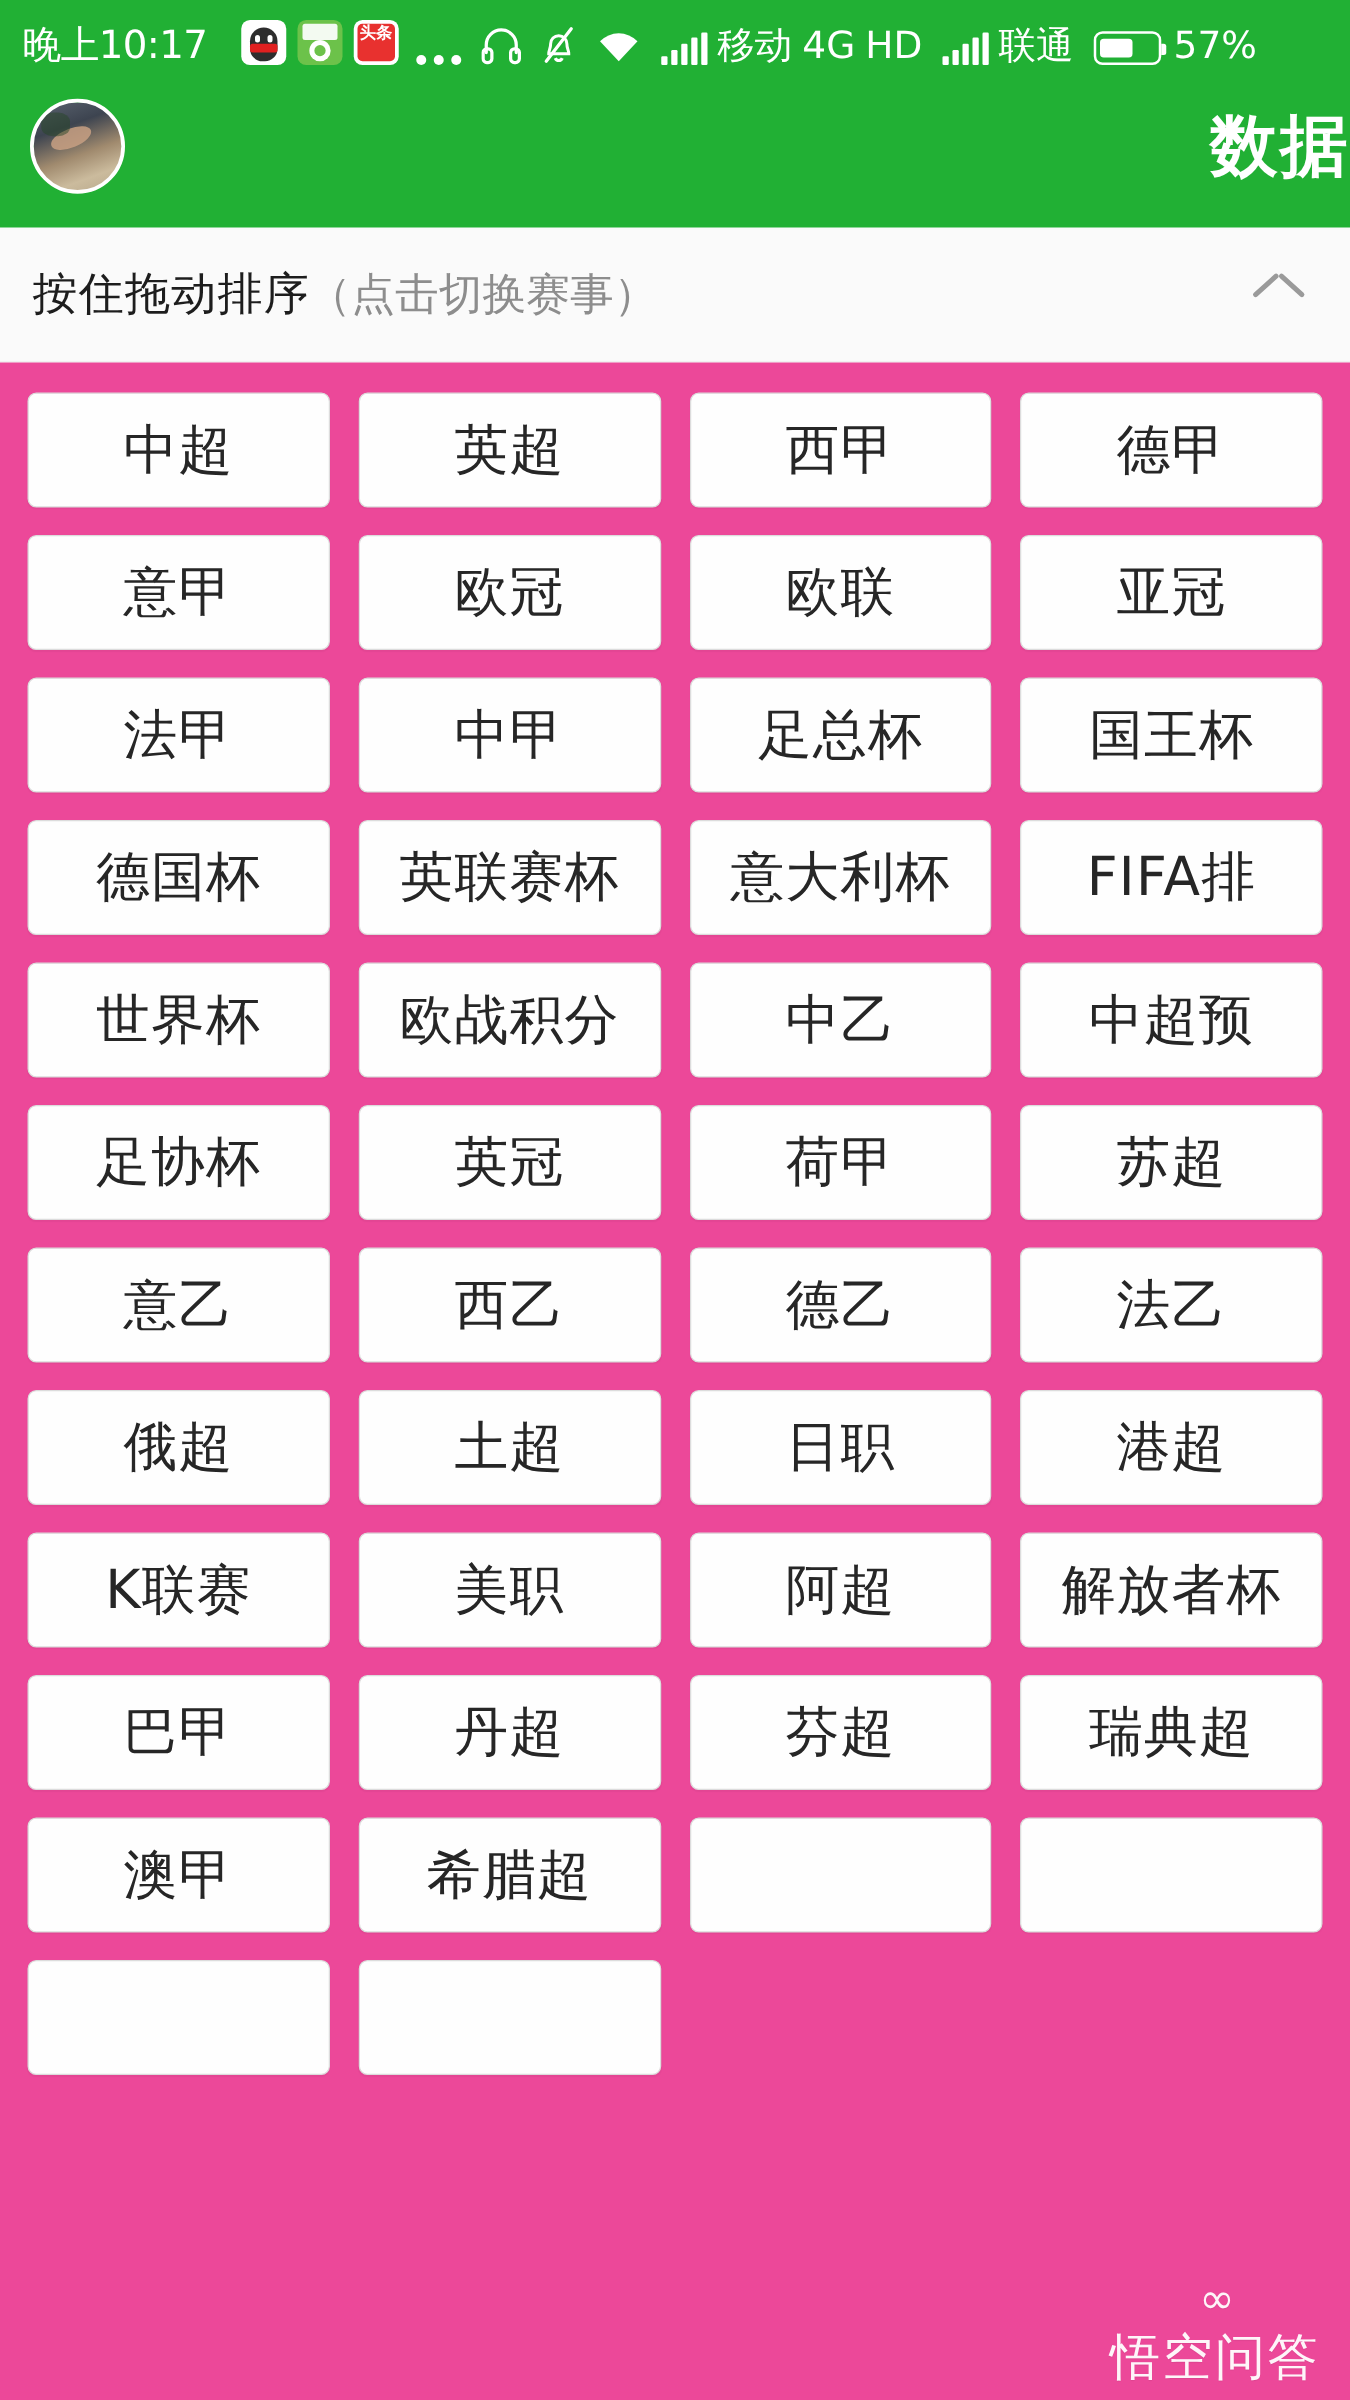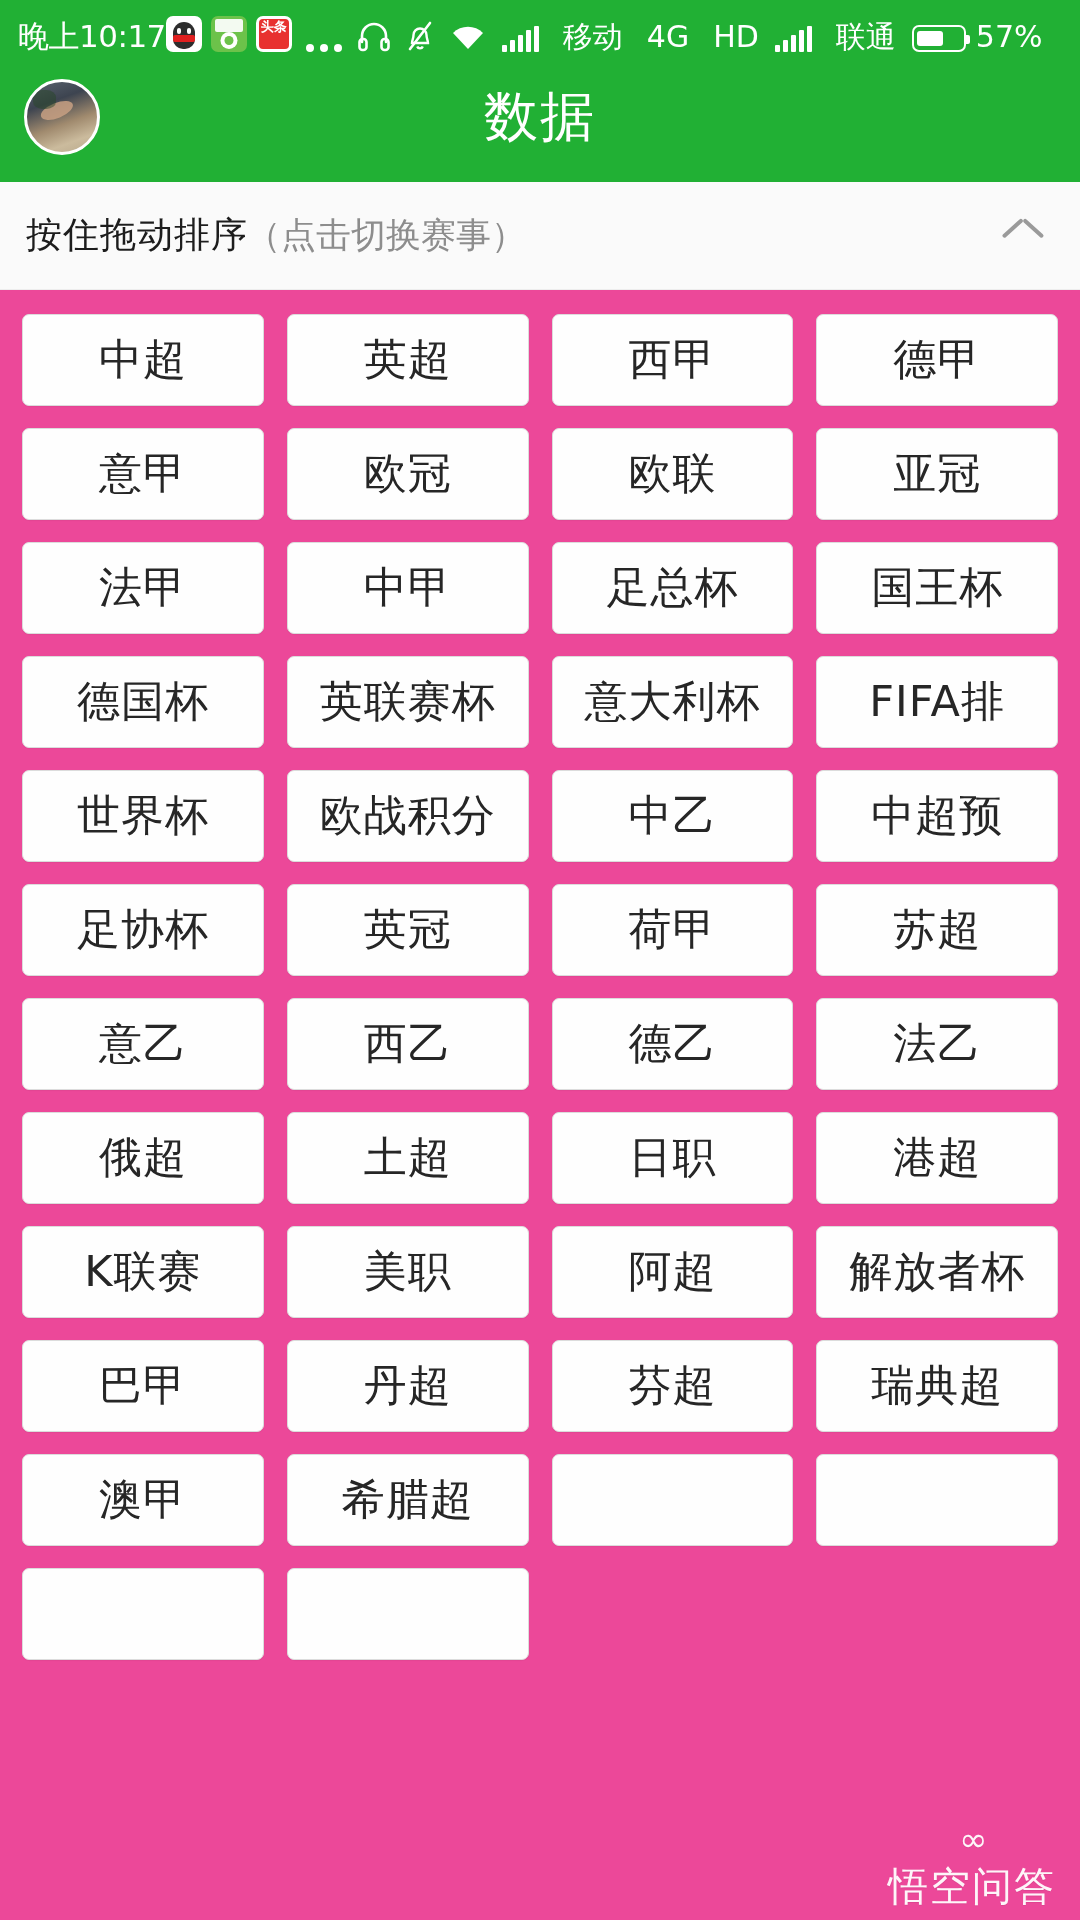--- a/index.html
+++ b/index.html
@@ -29,21 +29,21 @@
   .status-clock {
     font-size: 31px;
     letter-spacing: -0.5px;
     white-space: nowrap;
     line-height: 1;
   }
   .status-app-icons {
     display: flex;
     align-items: center;
     gap: 9px;
-    margin-left: 0;
+    margin-left: 27px;
   }
   .app-icon {
     width: 36px;
     height: 36px;
     border-radius: 7px;
     display: flex;
     align-items: center;
     justify-content: center;
     overflow: hidden;
     position: relative;
@@ -124,21 +124,21 @@
     display: block;
   }
   .status-glyph {
     margin-left: 16px;
     display: flex;
     align-items: center;
     flex: none;
   }
   .status-text {
     font-size: 30px;
-    margin-left: 24px;
+    margin-left: 8px;
     white-space: nowrap;
     line-height: 1;
   }
   .bars {
     display: flex;
     align-items: flex-end;
     gap: 3px;
     height: 26px;
     margin-left: 16px;
   }
@@ -217,24 +217,24 @@
     content:"";
     position:absolute;
     left: 8%; top: 12%;
     width: 34%; height: 26%;
     background: rgba(40,70,40,.5);
     border-radius: 40%;
   }
   .title-text {
     position: absolute;
     left: 0; right: 0;
-    text-align: center;
+    text-align: right;
     color: #ffffff;
     font-size: 54px;
-    font-weight: normal;
+    font-weight: bold;
     letter-spacing: 2px;
     line-height: 1;
   }
 
   
   .sort-bar {
     height: 108px;
     background: #FAFAFA;
     display: flex;
     align-items: center;

